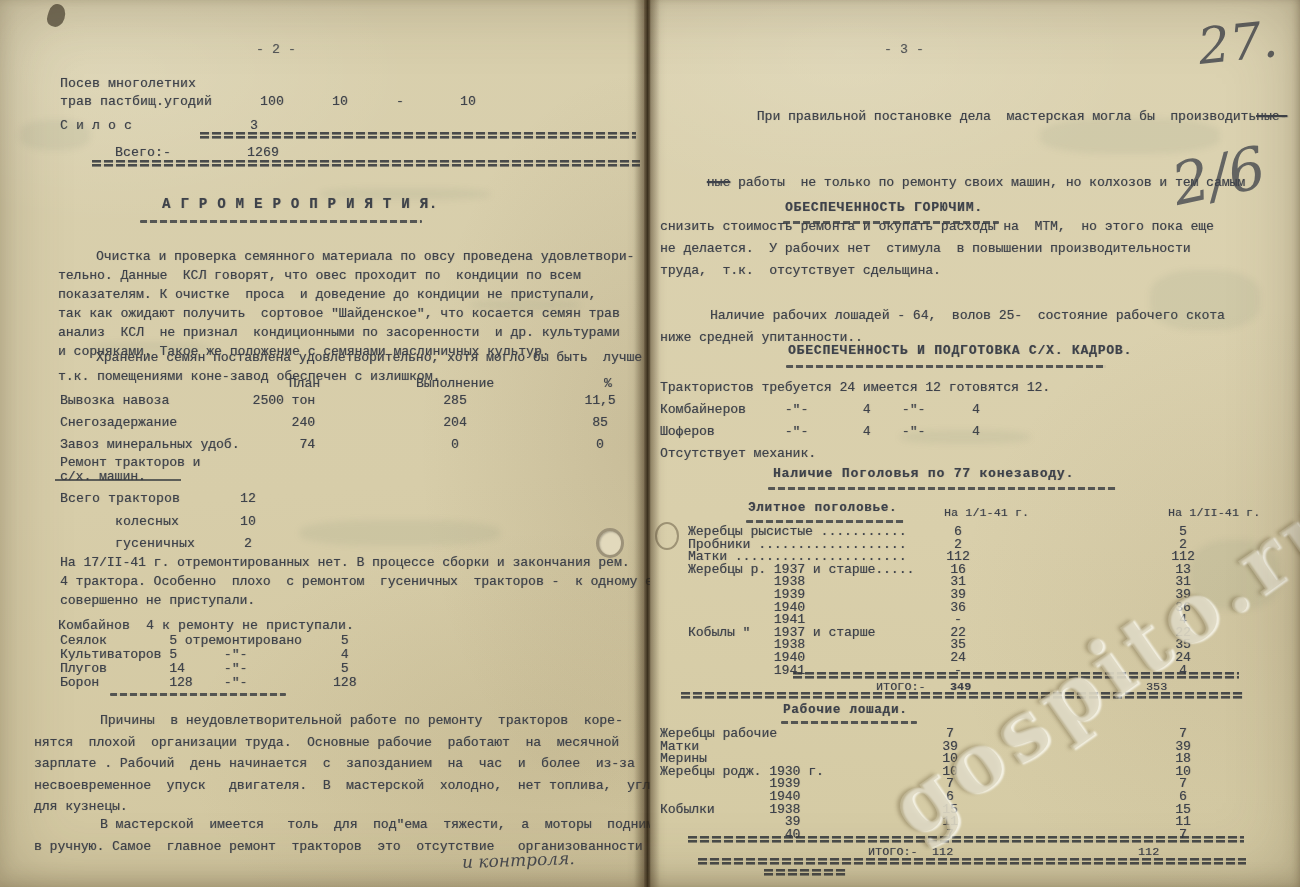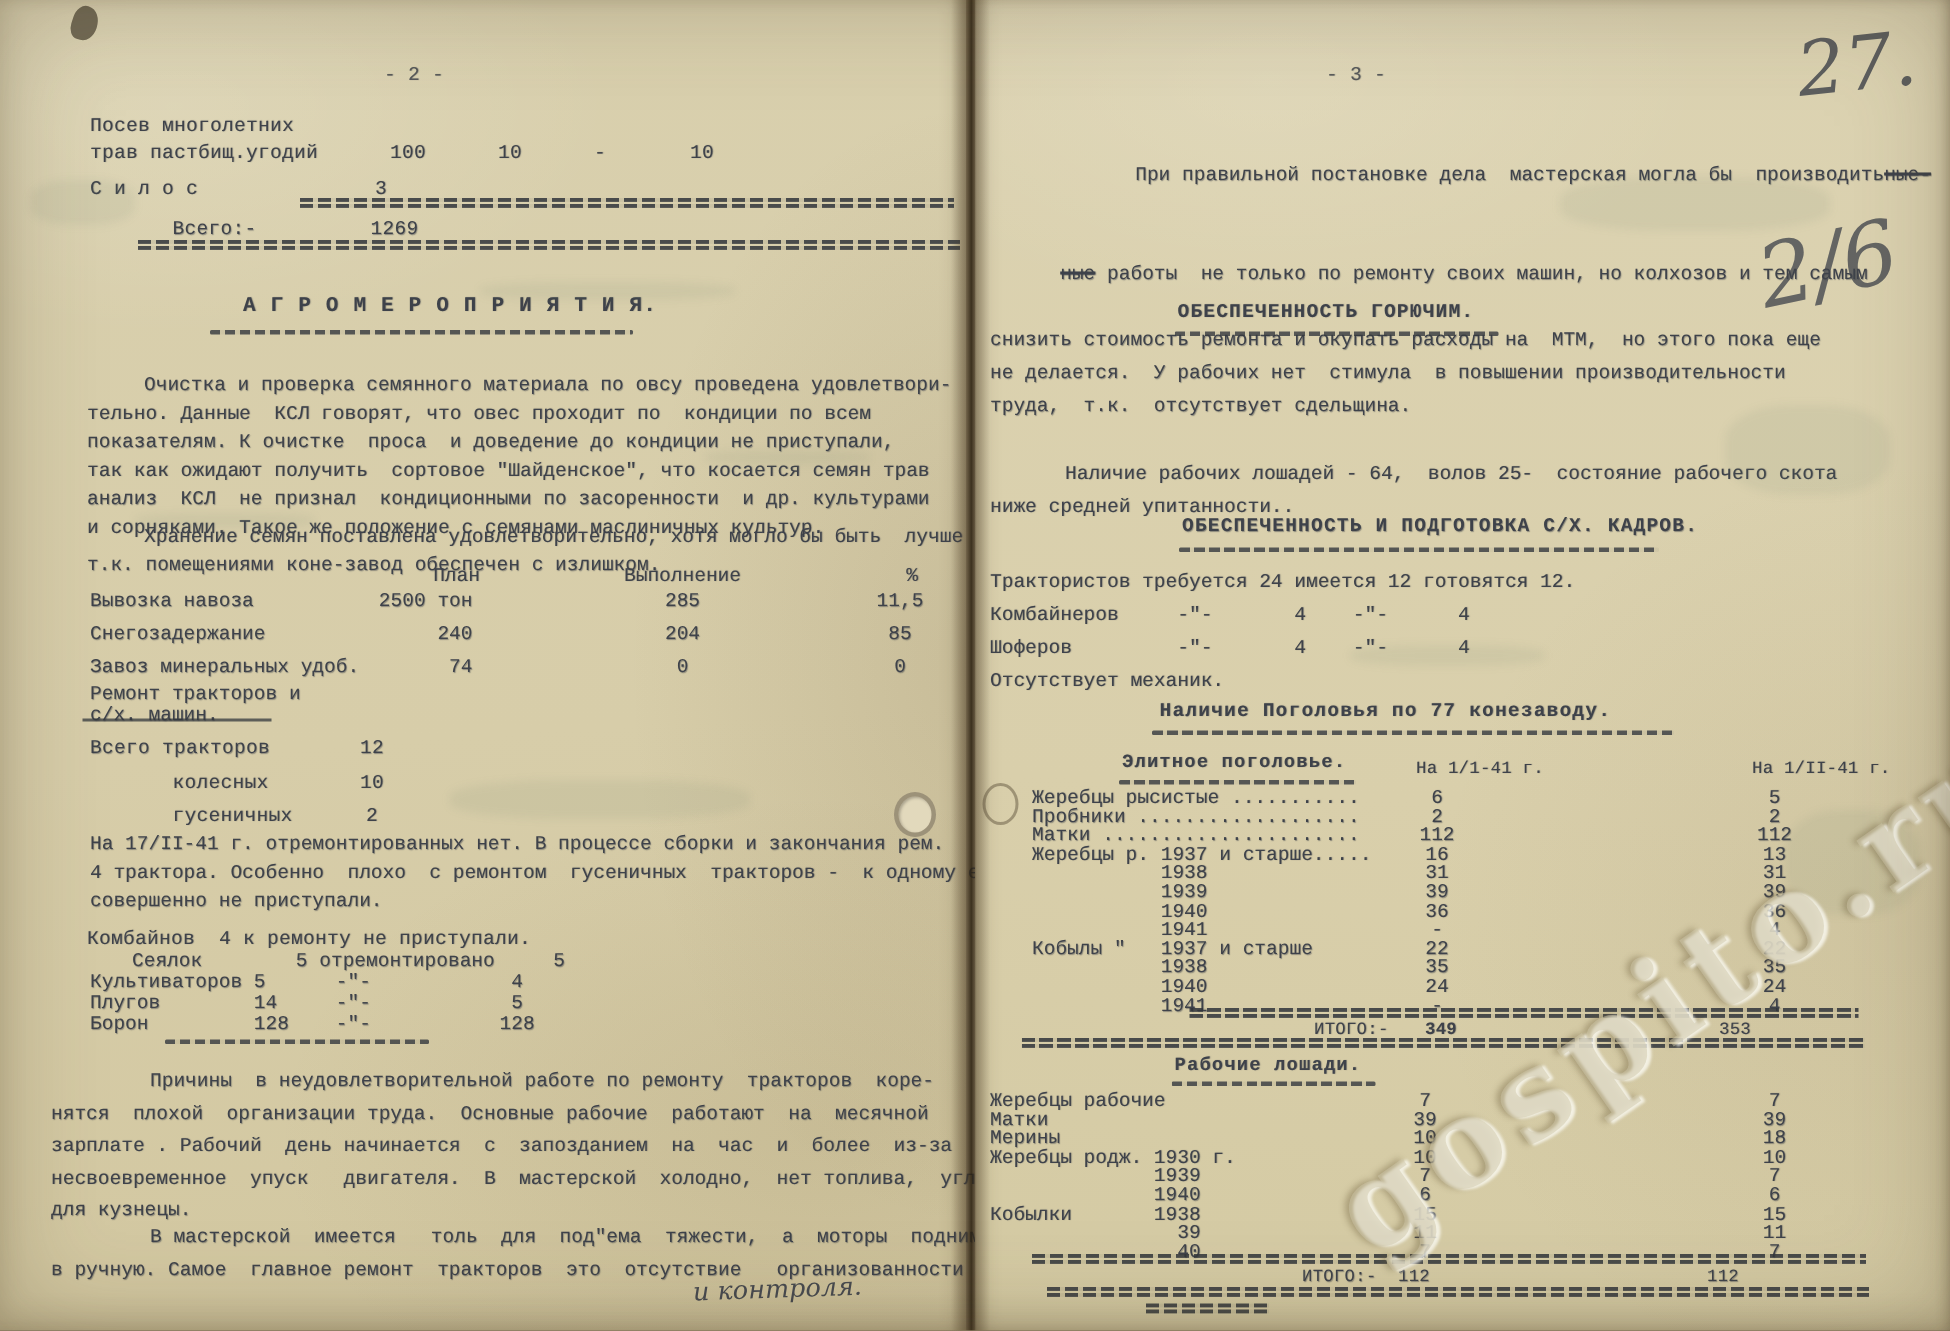--- a/index.html
+++ b/index.html
@@ -148,21 +148,21 @@
 
   <div class="block lh19" style="left:60px;top:553px;">
     <div class="ln">На 17/II-41 г. отремонтированных нет. В процессе сборки и закончания рем.</div>
     <div class="ln">4 трактора. Особенно  плохо  с ремонтом  гусеничных  тракторов -  к одному еще</div>
     <div class="ln">совершенно не приступали.</div>
   </div>
 
   <div class="t" style="left:58px;top:618px;">Комбайнов  4 к ремонту не приступали.</div>
 
   <div class="block" style="left:60px;top:634px;">
-    <div class="ln" style="line-height:14px;margin-left:28px;">Сеялок        5 отремонтировано     5</div>
+    <div class="ln" style="line-height:14px;">Сеялок        5 отремонтировано     5</div>
     <div class="ln" style="line-height:14px;">Культиваторов 5      -"-            4</div>
     <div class="ln" style="line-height:14px;">Плугов        14     -"-            5</div>
     <div class="ln" style="line-height:14px;">Борон         128    -"-           128</div>
   </div>
   <div class="dl" style="left:110px;top:693px;width:176px;"></div>
 
   <div class="block lh21" style="left:34px;top:710px;">
     <div class="ln ind" style="padding-left:66px;">Причины  в неудовлетворительной работе по ремонту  тракторов  коре-</div>
     <div class="ln">нятся  плохой  организации труда.  Основные рабочие  работают  на  месячной</div>
     <div class="ln">зарплате . Рабочий  день начинается  с  запозданием  на  час  и  более  из-за</div>

